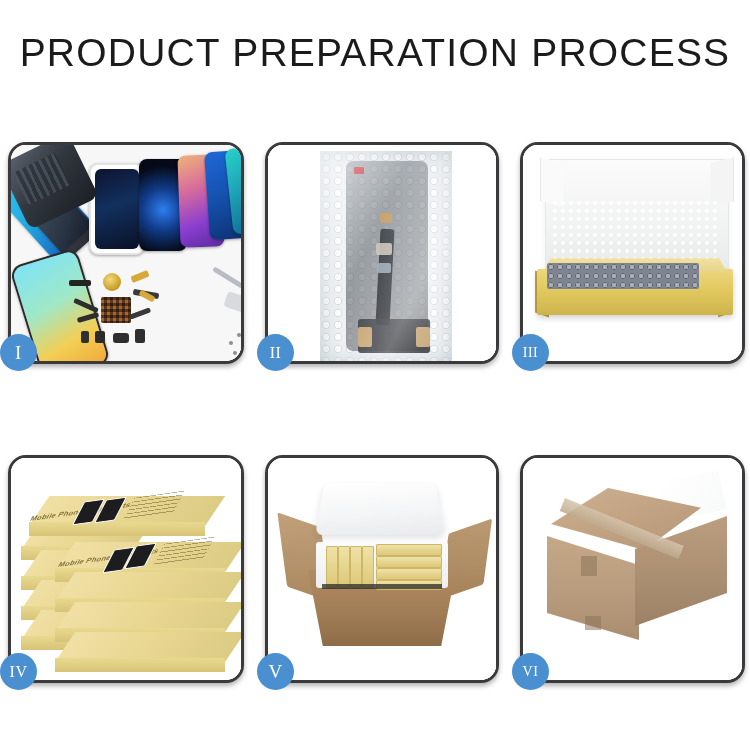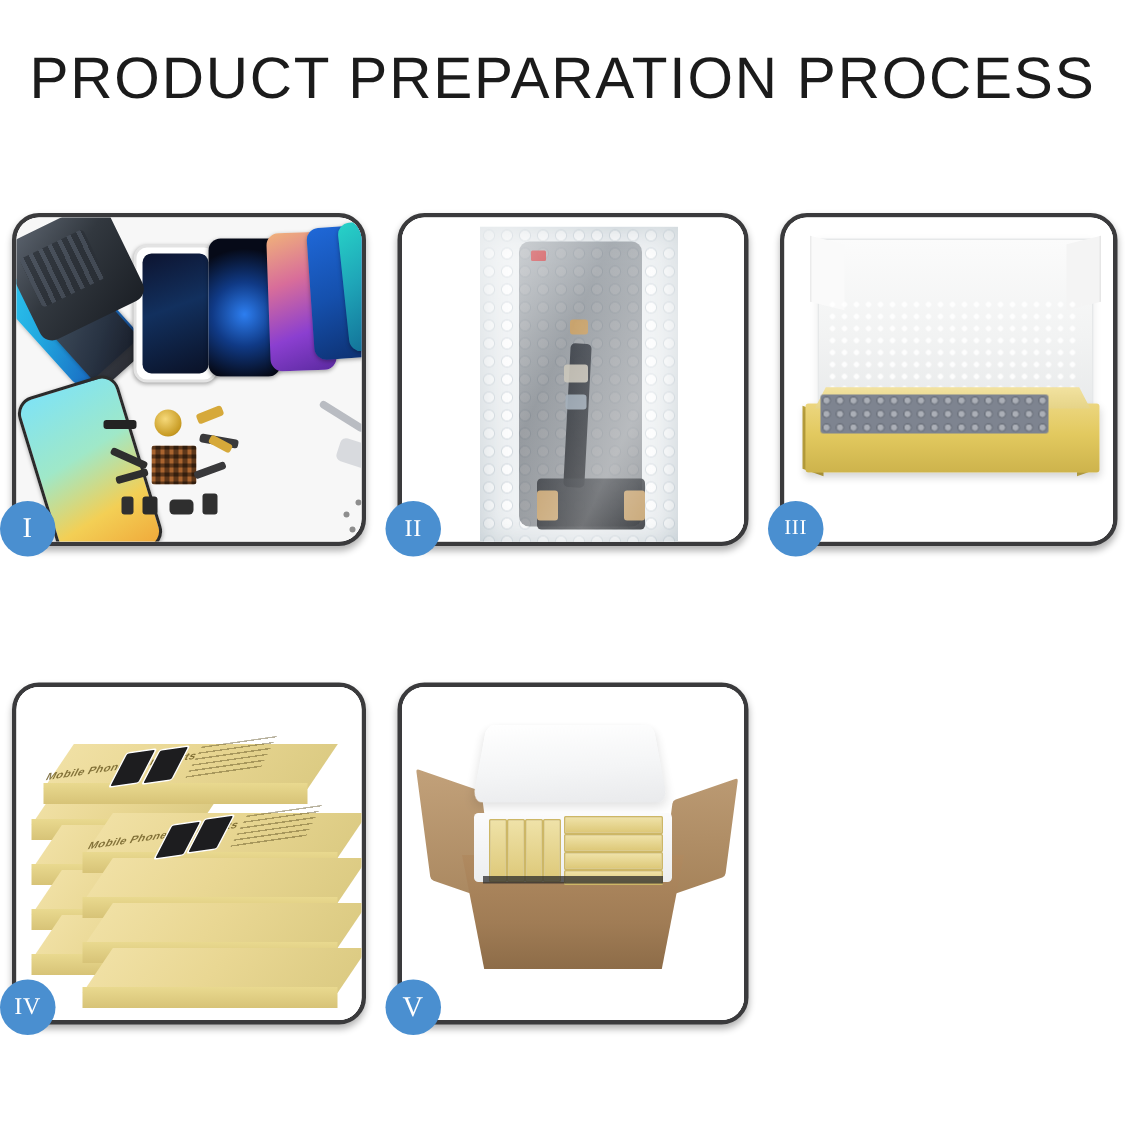--- a/index.html
+++ b/index.html
@@ -451,15 +451,31 @@
           <div class="ybox5" style="left:108px;top:110px;width:64px;height:10px;"></div>
           <div class="ybox5" style="left:108px;top:122px;width:64px;height:8px;"></div>
           <div class="darkgap5"></div>
         </div>
       </div>
       <div class="badge">
         <span>V</span>
       </div>
     </div>
 
+    <div class="panel p6">
+      <div class="inner">
+        <div class="scene6">
+          <div class="c6wrap"></div>
+          <div class="c6top"></div>
+          <div class="c6left"></div>
+          <div class="c6right"></div>
+          <div class="c6tape"></div>
+          <div class="c6tab" style="left:58px;top:98px;"></div>
+          <div class="c6tab" style="left:62px;top:158px;height:14px;"></div>
+        </div>
+      </div>
+      <div class="badge xwide">
+        <span>VI</span>
+      </div>
+    </div>
 
   </div>
 </div>
 
 </body></html>

